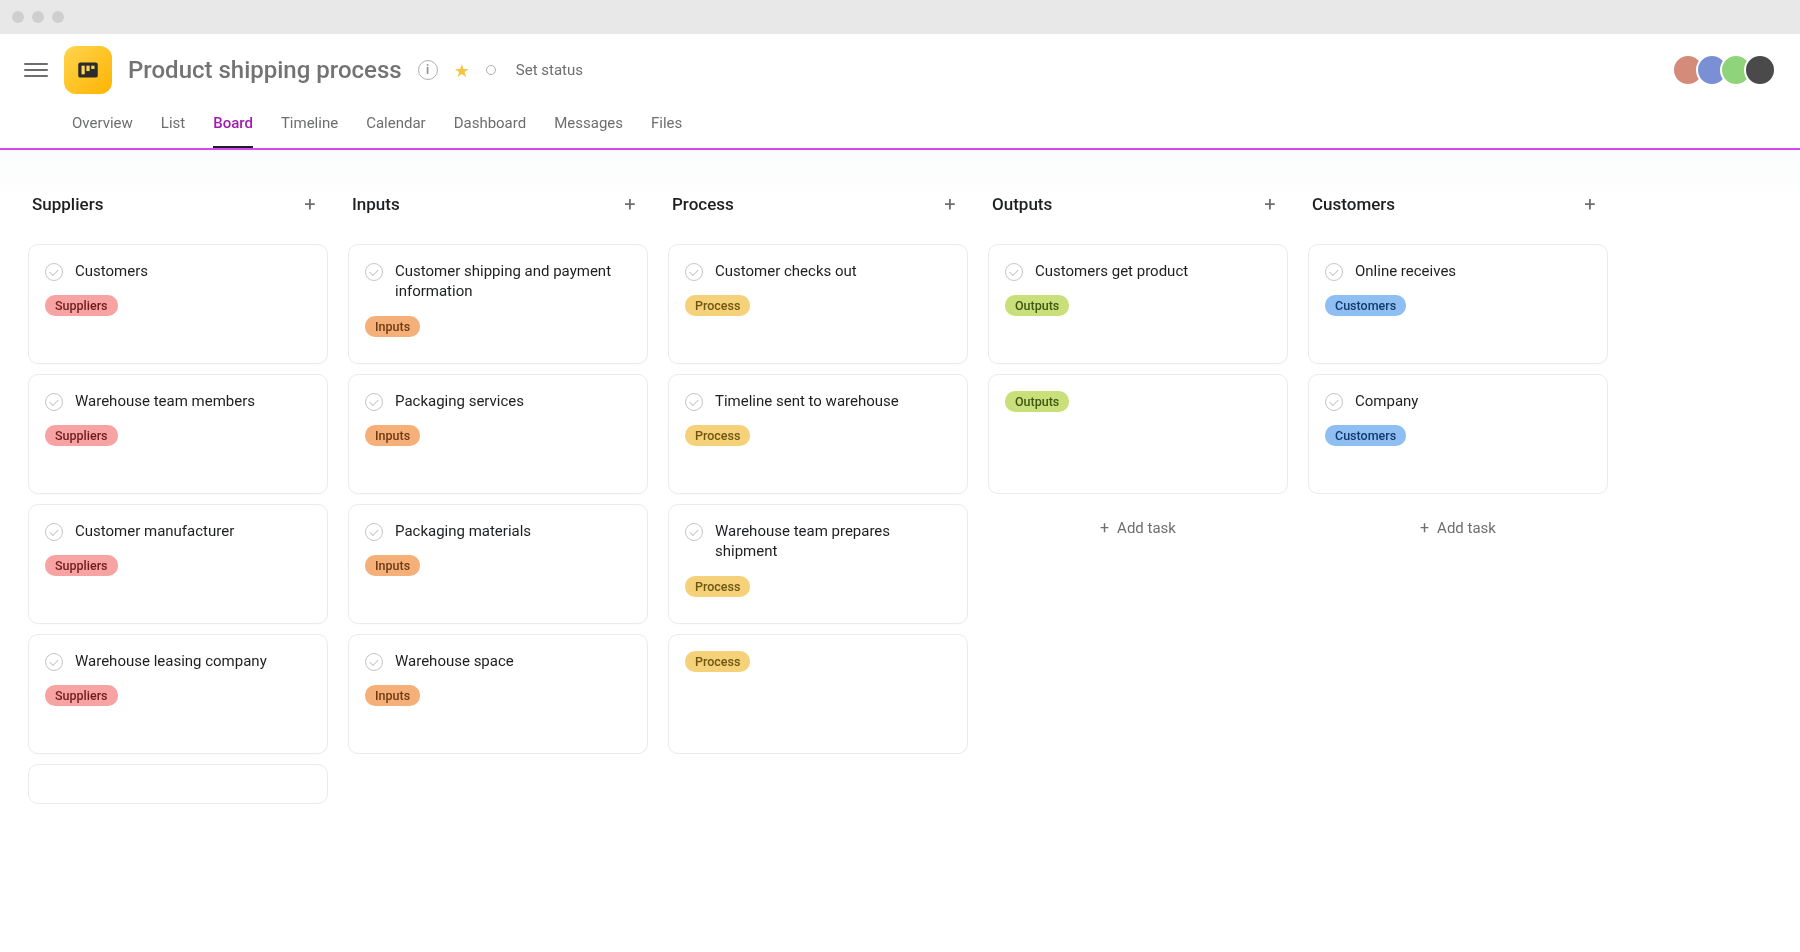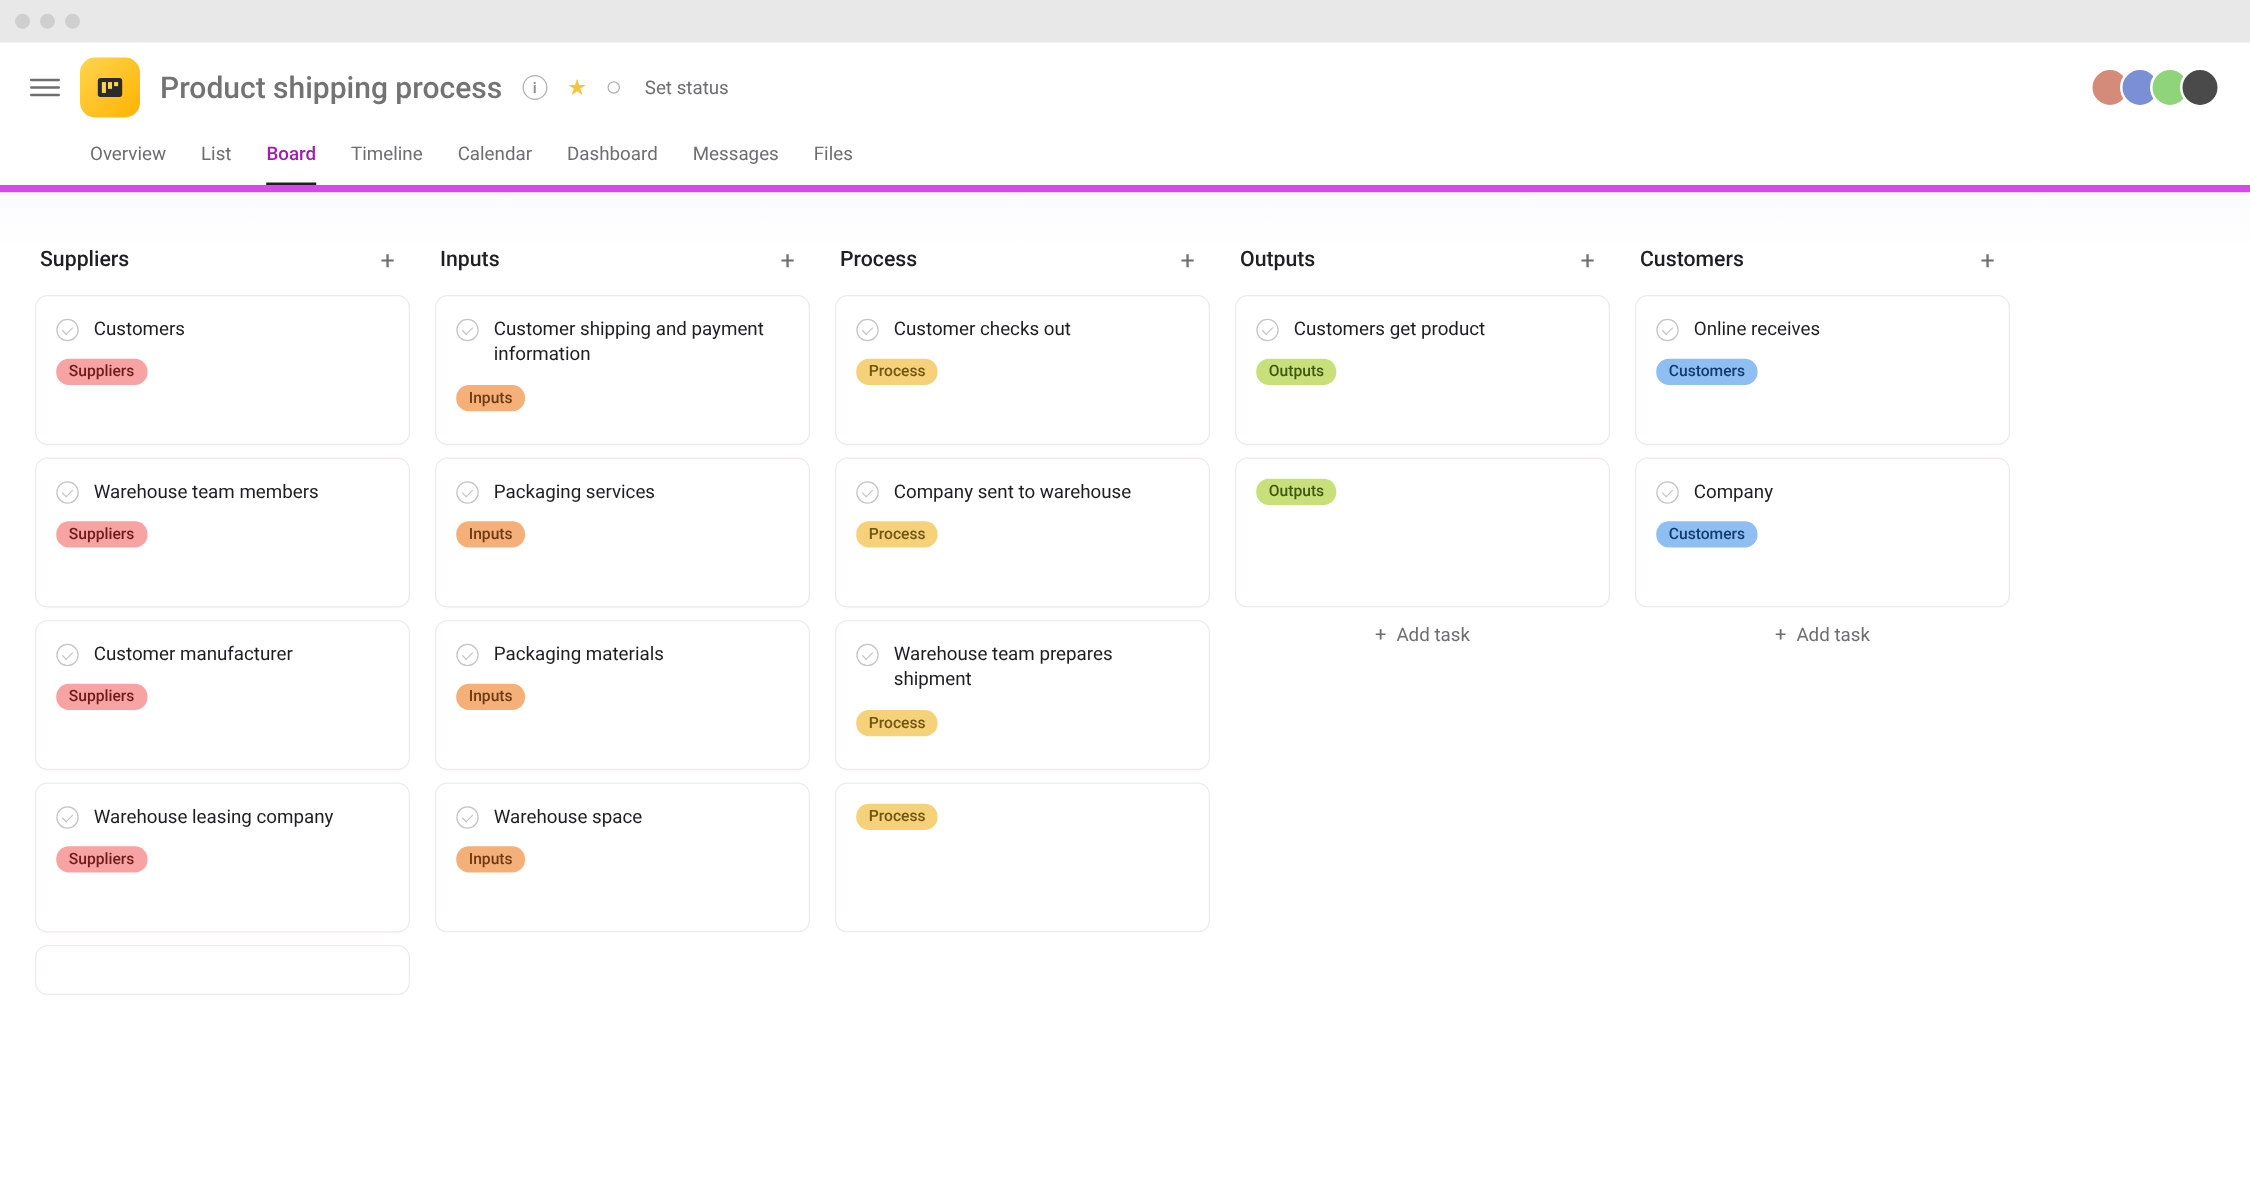--- a/index.html
+++ b/index.html
@@ -52,33 +52,33 @@
   .avatar {
     width:32px;height:32px;border-radius:50%;background:#ccc;border:2px solid #fff;
     margin-left:-8px; background-size:cover; background-position:center;
   }
   .avatar:nth-child(1){background:#d48b7a;}
   .avatar:nth-child(2){background:#7a8fd4;}
   .avatar:nth-child(3){background:#8fd47a;}
   .avatar:nth-child(4){background:#4a4a4a;}
   .tabs {
     display:flex; gap:28px; padding:12px 72px 0 72px;
-    border-bottom:6px solid #d946ef;
+    border-bottom:2px solid #d946ef;
   }
   .tab {
     padding:8px 0 14px 0; font-size:15px; color:#6d6e6f; cursor:pointer;
     border-bottom:2px solid transparent;
   }
   .tab.active { color:#a21caf; font-weight:500; border-bottom-color:#1e1f21; }
   .board {
     display:flex; gap:20px; padding:40px 28px;
     height:calc(100% - 34px - 70px - 46px); overflow-x:auto;
     background: linear-gradient(180deg, #fafbfc 0%, #ffffff 6%);
   }
-  .column { width:300px; flex:0 0 300px; display:flex; flex-direction:column; }
+  .column { width:300px; flex:0 0 300px; display:flex; flex-direction:column;gap:12px; }
   .column-header {
     display:flex; align-items:center; justify-content:space-between;
     padding:0 4px 14px 4px;
   }
   .column-title { font-size:17px; font-weight:500; color:#1e1f21; }
   .add-plus {
     width:28px;height:28px;border-radius:6px;display:flex;align-items:center;justify-content:center;
     color:#6d6e6f;font-size:20px;cursor:pointer;
   }
   .cards { display:flex; flex-direction:column; gap:10px; overflow-y:auto; }
@@ -250,21 +250,21 @@
         <div class="card">
           <div class="card-title-row">
             <div class="check-circle"></div>
             <div class="card-title">Customer checks out</div>
           </div>
           <span class="tag tag-process">Process</span>
         </div>
         <div class="card">
           <div class="card-title-row">
             <div class="check-circle"></div>
-            <div class="card-title">Company sent to warehouse</div>
+            <div class="card-title">Timeline sent to warehouse</div>
           </div>
           <span class="tag tag-process">Process</span>
         </div>
         <div class="card">
           <div class="card-title-row">
             <div class="check-circle"></div>
             <div class="card-title">Warehouse team prepares shipment</div>
           </div>
           <span class="tag tag-process">Process</span>
         </div>

